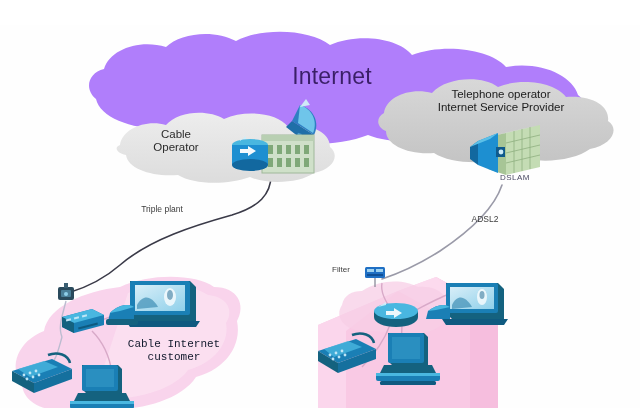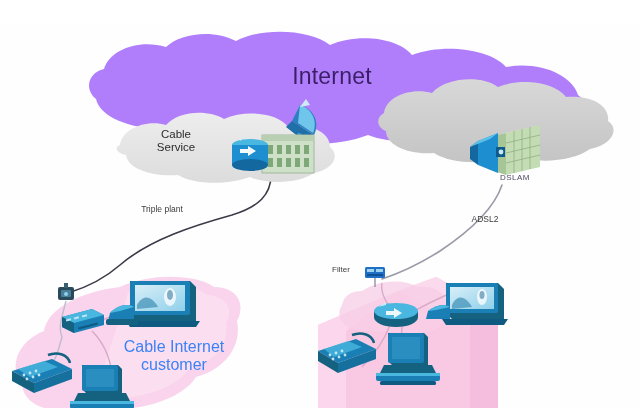--- a/index.html
+++ b/index.html
@@ -83,22 +83,23 @@
     top: 240px;
     width: 42px;
     font-size: 8px;
     color: #3c3c3c;
     text-align: center;
   }
   #label-cable-customer {
     left: 94px;
     top: 313px;
     width: 160px;
-    font-size: 16px;
-    color: #3b82f6;
+    font-size: 11px;
+    color: #0f172a;
+    font-family: Liberation Mono, monospace;
   }
   #label-adsl-customer {
     left: 302px;
     top: 369px;
     width: 190px;
     font-size: 13px;
     color: #2f2f4f;
   }
 </style>
 </head>
@@ -380,22 +381,24 @@
       <rect x="376" y="348" width="64" height="8" rx="2" fill="#1a7fb5"></rect>
       <rect x="376" y="348" width="64" height="3" fill="#49b7e0"></rect>
       <rect x="380" y="356" width="56" height="4" rx="1.5" fill="#0f5a80"></rect>
     </g>
 
   </svg>
 
   <div class="lbl" id="label-internet">Internet</div>
 
   <div class="lbl" id="label-cable-operator">Cable
-Service</div>
-
+Operator</div>
+
+  <div class="lbl" id="label-telco">Telephone operator
+Internet Service Provider</div>
 
   <div class="lbl" id="label-dslam">DSLAM</div>
 
   <div class="lbl" id="label-cable-plant">Triple plant</div>
 
   <div class="lbl" id="label-adsl2">ADSL2</div>
 
   <div class="lbl" id="label-filter">Filter</div>
 
   <div class="lbl" id="label-cable-customer">Cable Internet

